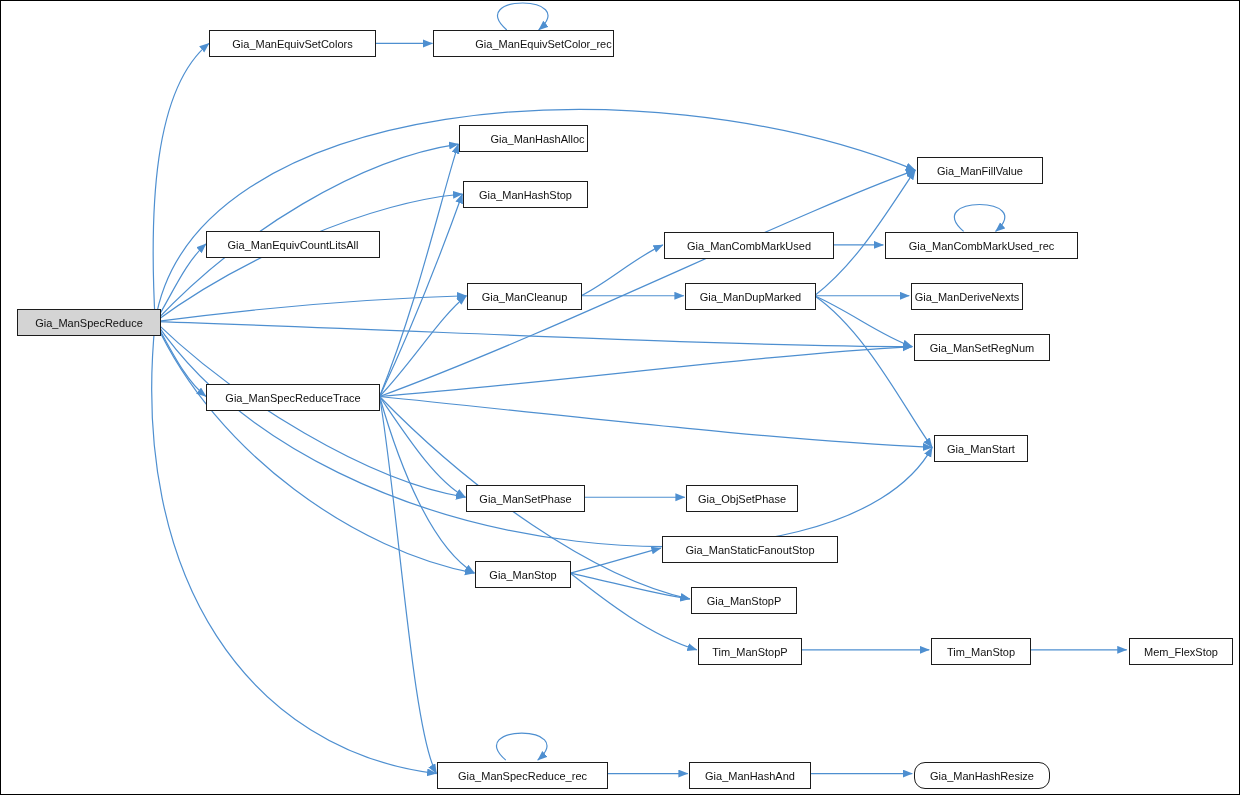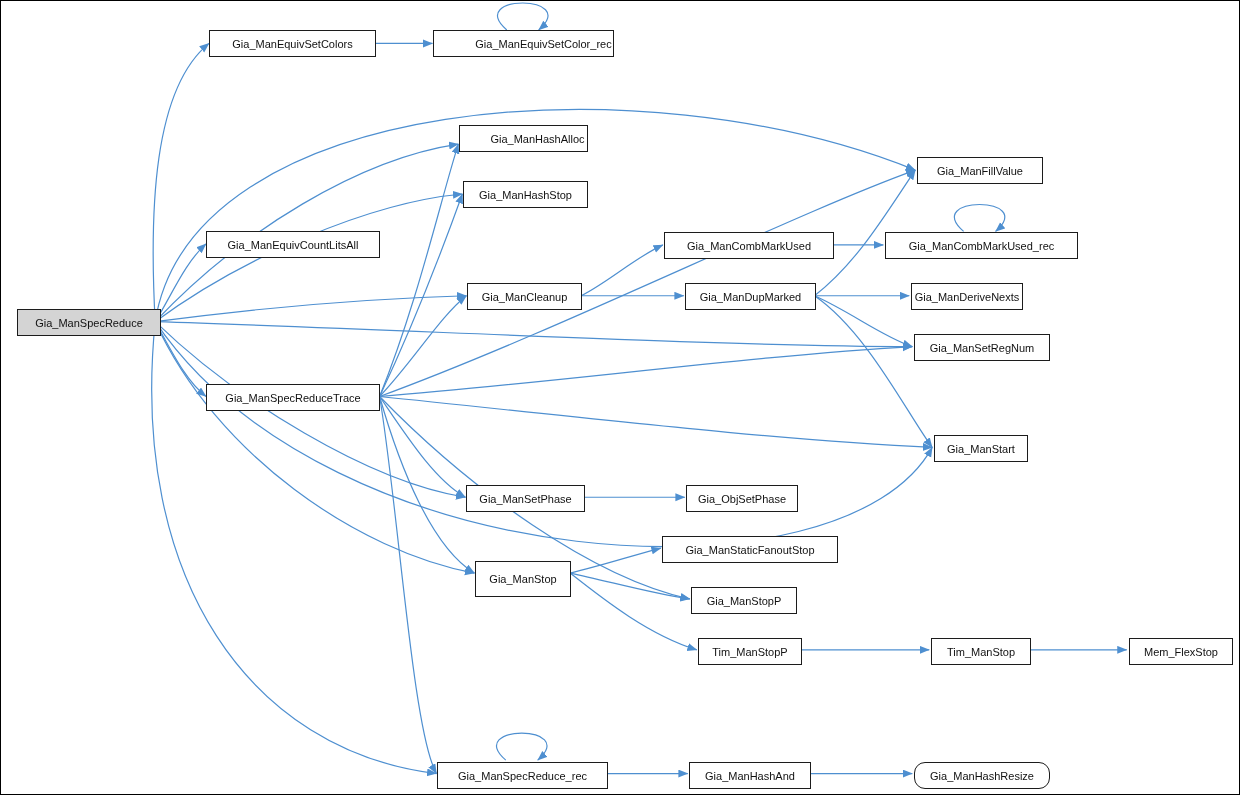--- a/index.html
+++ b/index.html
@@ -138,21 +138,21 @@
       </div>
       <div class="node" style="left: 465px; top: 484px; width: 119px; height: 27px;">
         <span>Gia_ManSetPhase</span>
       </div>
       <div class="node" style="left: 685px; top: 484px; width: 112px; height: 27px;">
         <span>Gia_ObjSetPhase</span>
       </div>
       <div class="node" style="left: 661px; top: 535px; width: 176px; height: 27px;">
         <span>Gia_ManStaticFanoutStop</span>
       </div>
-      <div class="node" style="left: 474px; top: 560px; width: 96px; height: 36px; text-align: right;">
+      <div class="node" style="left: 474px; top: 560px; width: 96px; height: 27px; text-align: right;">
         <span>Gia_ManStop</span>
       </div>
       <div class="node" style="left: 690px; top: 586px; width: 106px; height: 27px;">
         <span>Gia_ManStopP</span>
       </div>
       <div class="node" style="left: 697px; top: 637px; width: 104px; height: 27px;">
         <span>Tim_ManStopP</span>
       </div>
       <div class="node" style="left: 930px; top: 637px; width: 100px; height: 27px;">
         <span>Tim_ManStop</span>

